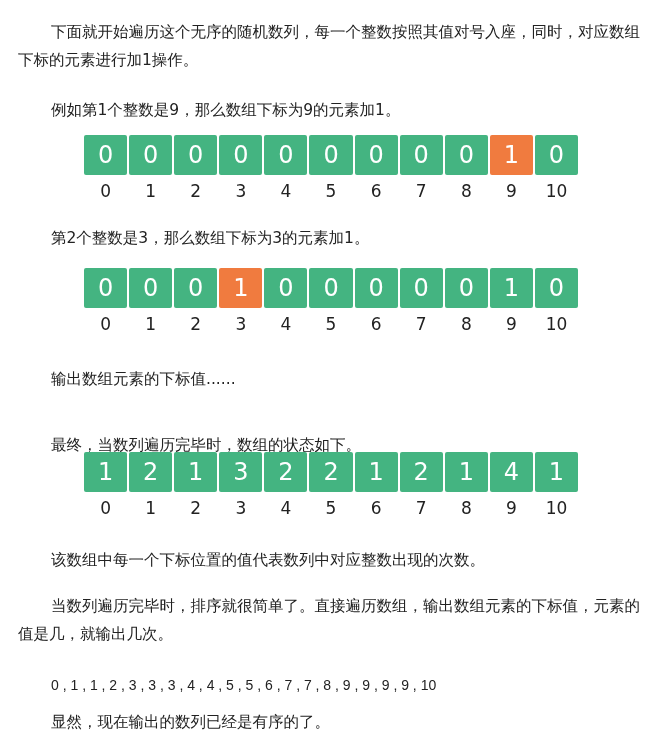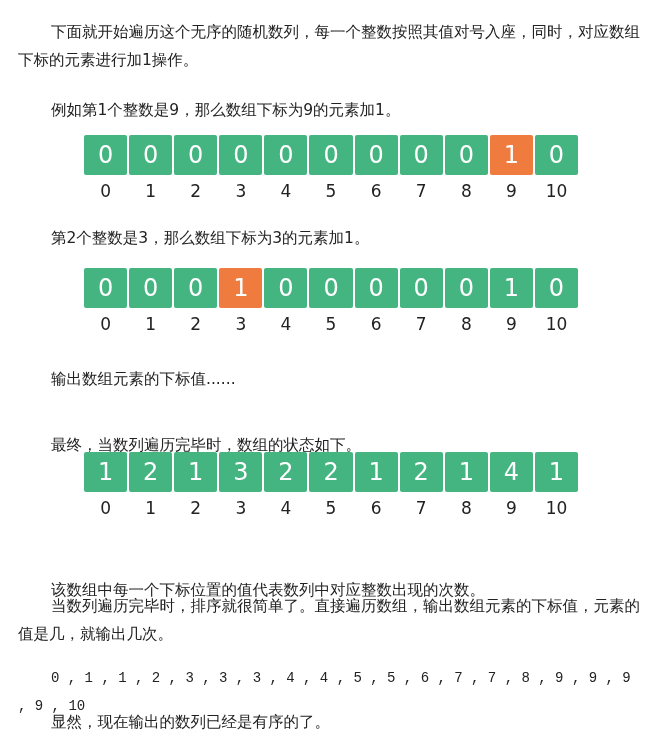--- a/index.html
+++ b/index.html
@@ -9,21 +9,21 @@
   .indent { text-indent:33px; }
   .arr { position:absolute; left:84px; width:494px; }
   .cells { display:flex; gap:2px; height:40px; }
   .cell { flex:1; background:#44b481; border-radius:2px; color:#fff;
           display:flex; align-items:center; justify-content:center;
           font-size:24px; font-family:"DejaVu Sans", sans-serif; }
   .cell.hl { background:#f07b3f; }
   .idx { display:flex; gap:2px; margin-top:6px; }
   .idx span { flex:1; text-align:center; font-size:17px; color:#222;
               font-family:"DejaVu Sans", sans-serif; }
-  .mono { font-family:Liberation Mono, monospace; font-size:14px; }
+  .mono { font-family:Liberation Sans, sans-serif; font-size:14px;margin-top:7px; }
 </style>
 </head>
 <body>
 
 <p class="p indent" style="top:18px">下面就开始遍历这个无序的随机数列，每一个整数按照其值对号入座，同时，对应数组下标的元素进行加1操作。</p>
 <p class="p indent" style="top:96px">例如第1个整数是9，那么数组下标为9的元素加1。</p>
 
 <div class="arr" style="top:135px">
   <div class="cells">
       <div class="cell">0</div>
@@ -109,16 +109,16 @@
       <span>4</span>
       <span>5</span>
       <span>6</span>
       <span>7</span>
       <span>8</span>
       <span>9</span>
       <span>10</span>
     </div>
 </div>
 
-<p class="p indent" style="top:576px">该数组中每一个下标位置的值代表数列中对应整数出现的次数。</p>
+<p class="p indent" style="top:546px">该数组中每一个下标位置的值代表数列中对应整数出现的次数。</p>
 <p class="p indent" style="top:592px">当数列遍历完毕时，排序就很简单了。直接遍历数组，输出数组元素的下标值，元素的值是几，就输出几次。</p>
 <p class="p indent mono" style="top:664px">0 , 1 , 1 , 2 , 3 , 3 , 3 , 4 , 4 , 5 , 5 , 6 , 7 , 7 , 8 , 9 , 9 , 9 , 9 , 10</p>
 <p class="p indent" style="top:708px">显然，现在输出的数列已经是有序的了。</p>
 
 </body></html>

